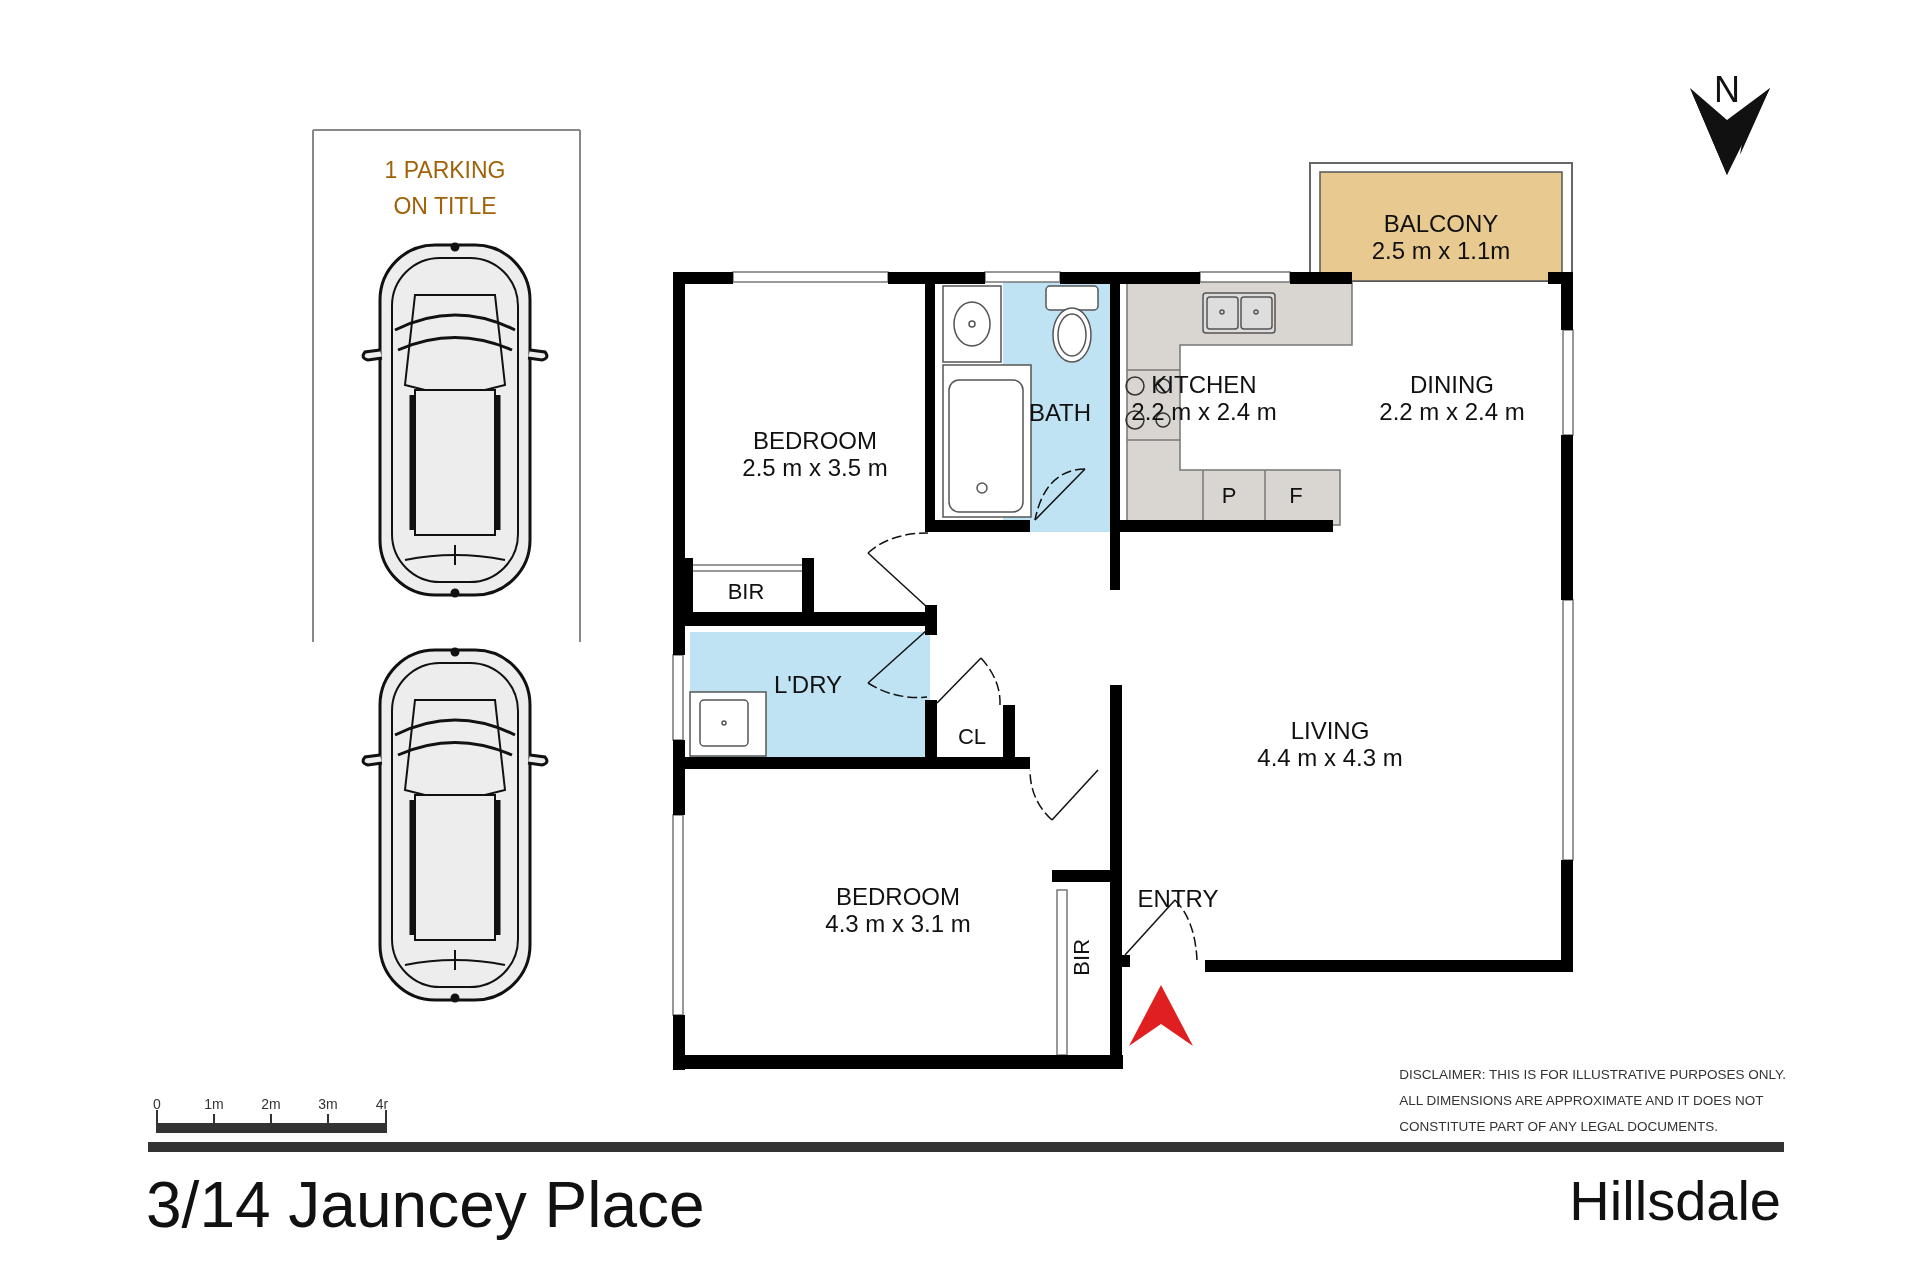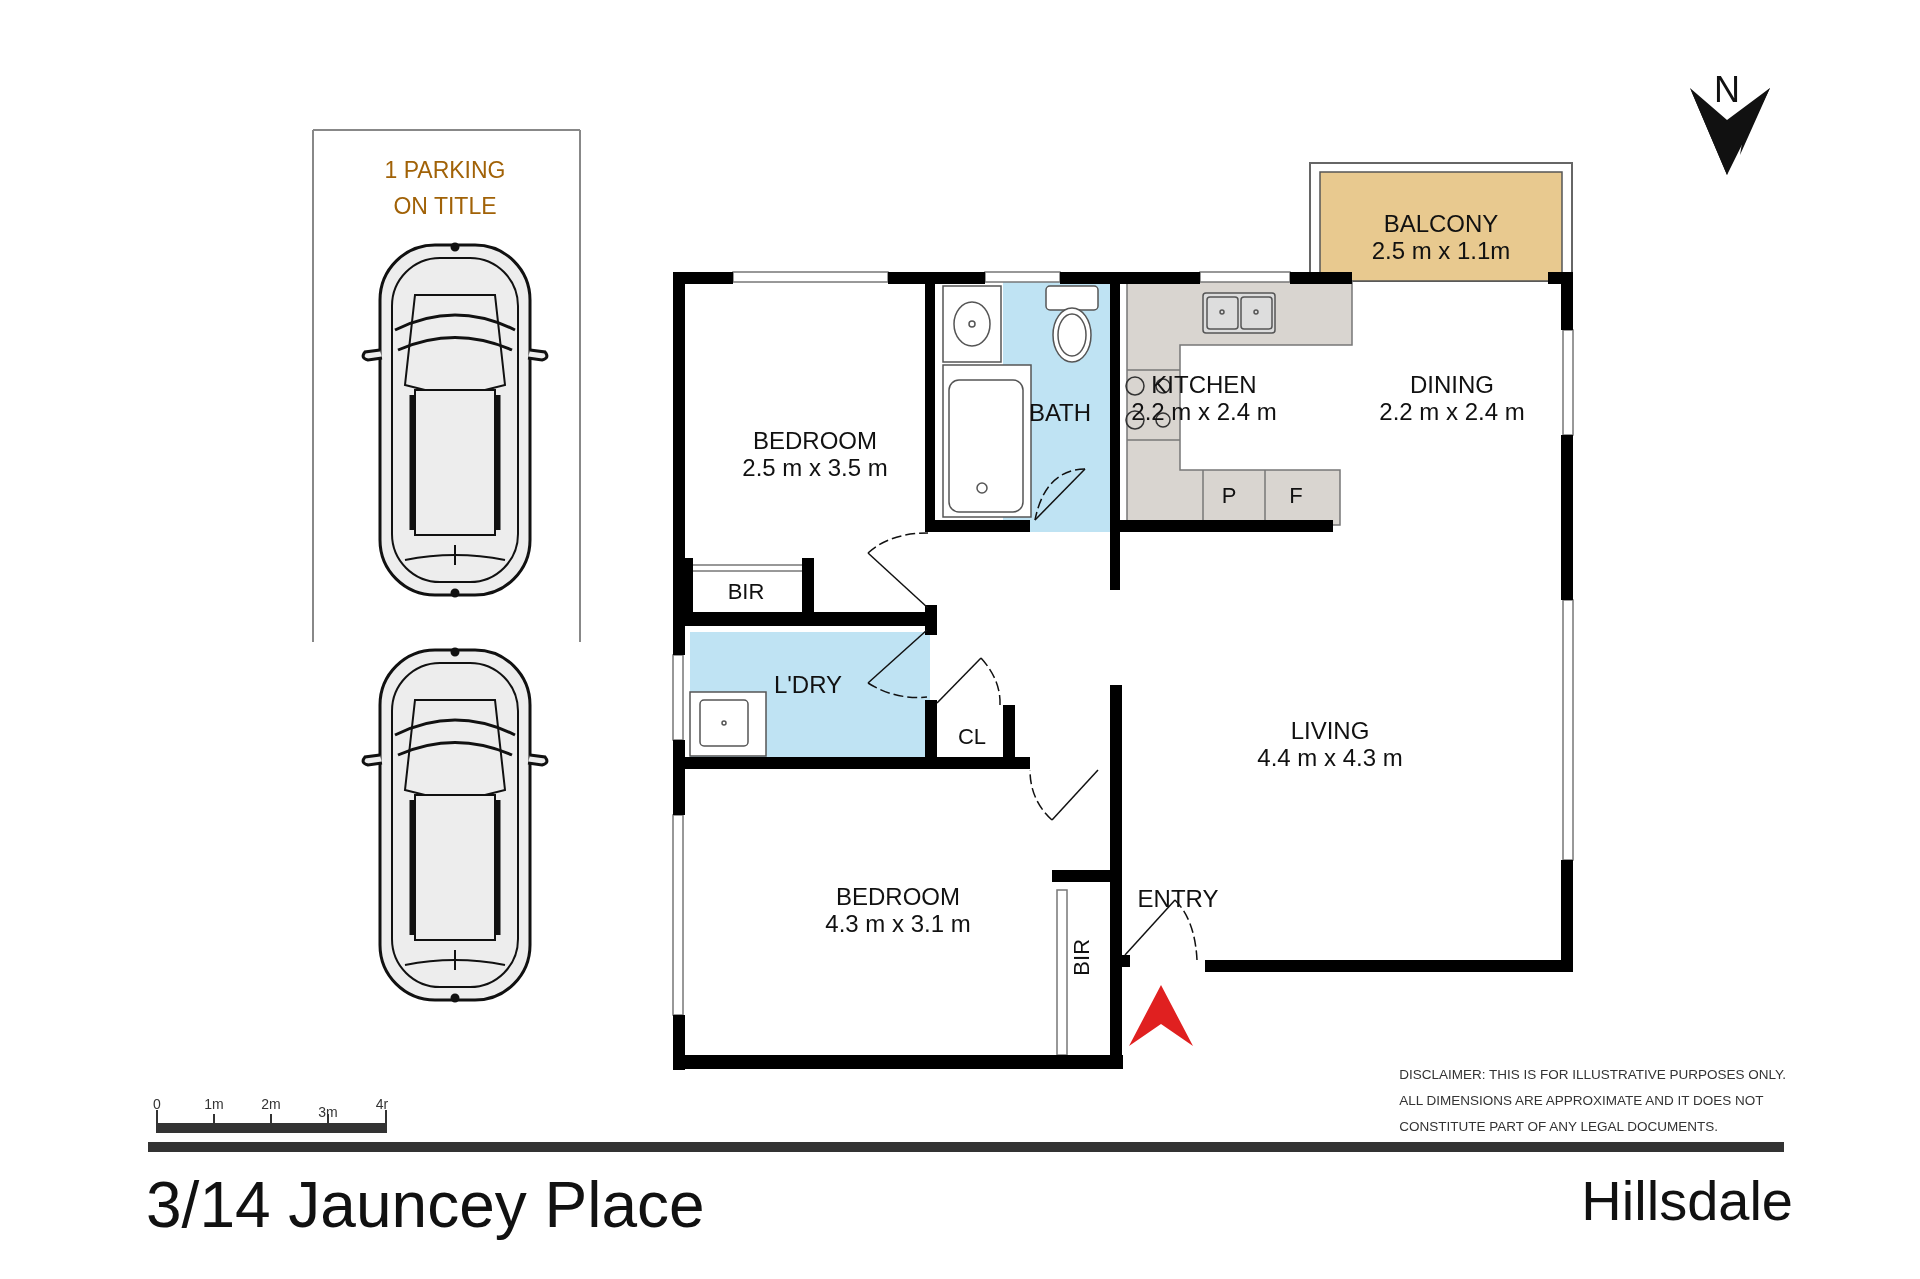--- a/index.html
+++ b/index.html
@@ -2,21 +2,21 @@
 <html><head>
 <meta charset="utf-8">
 <style>
   html, body { margin:0; padding:0; background:#ffffff; }
   body { width:1920px; height:1279px; position:relative; overflow:hidden; font-family:"Liberation Sans", sans-serif; color:#111; }
   .layer { position:absolute; left:0; top:0; width:1920px; height:1279px; }
   .lbl { position:absolute; text-align:center; font-family:"Liberation Sans", sans-serif; color:#111; line-height:1.12; white-space:nowrap; transform:translateX(-50%); }
   .room-name, .room-dim { display:block; font-size:24px; }
   .small-lbl { font-size:22px; }
   .footer-addr { position:absolute; left:146px; top:1168px; font-size:64px; color:#111; }
-  .footer-suburb { position:absolute; right:127px; top:1168px; font-size:56px; color:#111;margin-left:20px; }
+  .footer-suburb { position:absolute; right:139px; top:1168px; font-size:56px; color:#111;margin-left:20px; }
   .disclaimer { position:absolute; right:134px; top:1062px; text-align:left; font-size:13.5px; color:#333; line-height:26px; }
   .scale-lbl { position:absolute; top:1096px; font-size:14px; color:#333; transform:translateX(-50%); }
   .parking { position:absolute; left:310px; top:152px; width:270px; text-align:center; font-size:23px; line-height:36px; color:#a16207; }
 </style>
 </head>
 <body>
 
 <svg class="layer" width="1920" height="1279" viewBox="0 0 1920 1279" xmlns="http://www.w3.org/2000/svg">
 
   <g>
@@ -230,21 +230,21 @@
 
 <div class="lbl small-lbl" style="left:746px; top:580px;">BIR</div>
 <div class="lbl small-lbl" style="left:1082px; top:945px; transform:translate(-50%,0) rotate(-90deg);">BIR</div>
 <div class="lbl small-lbl" style="left:972px; top:725px;">CL</div>
 <div class="lbl small-lbl" style="left:1229px; top:484px;">P</div>
 <div class="lbl small-lbl" style="left:1296px; top:484px;">F</div>
 
 <div class="scale-lbl" style="left:157px;">0</div>
 <div class="scale-lbl" style="left:214px;">1m</div>
 <div class="scale-lbl" style="left:271px;">2m</div>
-<div class="scale-lbl" style="left:328px;margin-top:8px;">3m</div>
+<div class="scale-lbl" style="left:328px;">3m</div>
 <div class="scale-lbl" style="left:382px;">4r</div>
 
 <div class="disclaimer">
   <div>DISCLAIMER: THIS IS FOR ILLUSTRATIVE PURPOSES ONLY.</div>
   <div>ALL DIMENSIONS ARE APPROXIMATE AND IT DOES NOT</div>
   <div>CONSTITUTE PART OF ANY LEGAL DOCUMENTS.</div>
 </div>
 
 <div class="footer-addr">3/14 Jauncey Place</div>
 <div class="footer-suburb">Hillsdale</div>

